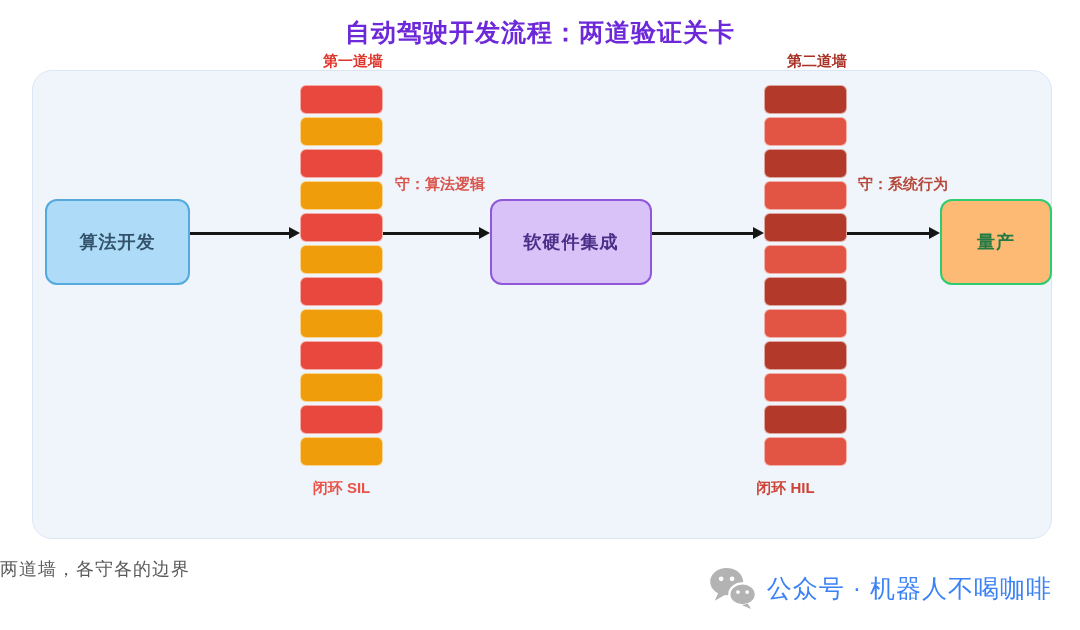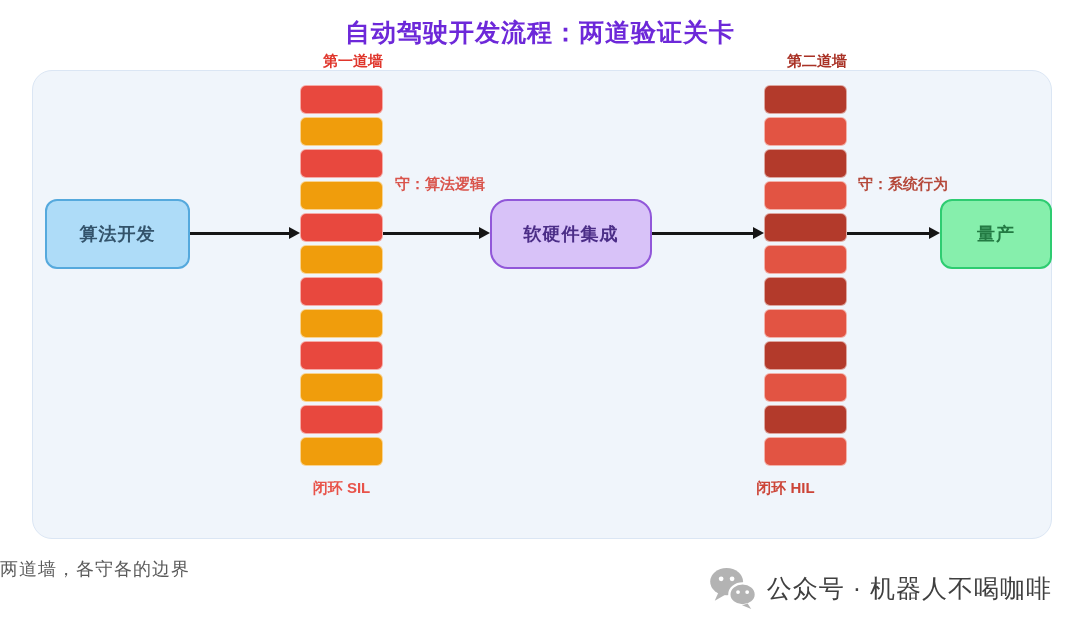--- a/index.html
+++ b/index.html
@@ -41,21 +41,21 @@
   #wall-hil-bottom{left:744px;}
 
   .wall-side-label{
     position:absolute;top:175px;font-size:15px;font-weight:bold;white-space:nowrap;
   }
   #wall-sil-side{left:395px;}
   #wall-hil-side{left:858px;}
 
   
   .node{
-    position:absolute;top:199px;height:70px;box-sizing:border-box;
+    position:absolute;top:199px;height:86px;box-sizing:border-box;
     border:2px solid;border-radius:12px;
     display:flex;align-items:center;justify-content:center;
     font-size:18px;font-weight:bold;letter-spacing:1px;
   }
   #node-algorithm{left:45px;width:145px;}
   #node-integration{left:490px;width:162px;}
   #node-production{left:940px;width:112px;}
 
   
   .arrow{position:absolute;top:232px;height:3px;background:#151515;}
@@ -69,21 +69,21 @@
   #arrow-4{left:847px;width:83px;}
 
   .caption{
     position:absolute;top:557px;left:0;width:100%;text-align:left;
     font-size:18px;color:#5a5a5a;letter-spacing:1px;
   }
 
   .watermark{
     position:absolute;top:567px;right:28px;
     display:flex;align-items:center;gap:10px;
-    color:#404040;font-size:25px;letter-spacing:1px;white-space:nowrap;
+    color:#3b82f6;font-size:25px;letter-spacing:1px;white-space:nowrap;
   }
   .wechat-icon{width:48px;height:42px;flex:0 0 auto;}
 </style>
 </head>
 <body>
 
 <div id="stage">
 
   <div class="page-title">自动驾驶开发流程：两道验证关卡</div>
 
@@ -119,22 +119,22 @@
       <div class="brick" style="background: rgb(226, 84, 67);"></div>
       <div class="brick" style="background: rgb(179, 58, 43);"></div>
       <div class="brick" style="background: rgb(226, 84, 67);"></div>
       <div class="brick" style="background: rgb(179, 58, 43);"></div>
       <div class="brick" style="background: rgb(226, 84, 67);"></div>
     </div>
   <div class="wall-bottom-label" id="wall-hil-bottom" style="color: rgb(204, 68, 55);">闭环 HIL</div>
   <div class="wall-side-label" id="wall-hil-side" style="color: rgb(181, 73, 59);">守：系统行为</div>
 
   <div class="node" id="node-algorithm" style="background: rgb(174, 220, 248); border-color: rgb(85, 169, 221); color: rgb(51, 83, 107);">算法开发</div>
-  <div class="node" id="node-integration" style="background: rgb(216, 194, 248); border-color: rgb(145, 87, 217); color: rgb(75, 45, 135); border-radius: 18px;">软硬件集成</div>
-  <div class="node" id="node-production" style="background: #86efac; border-color: rgb(46, 204, 113); color: rgb(35, 122, 67);">量产</div>
+  <div class="node" id="node-integration" style="background: rgb(216, 194, 248); border-color: rgb(145, 87, 217); color: rgb(75, 45, 135);">软硬件集成</div>
+  <div class="node" id="node-production" style="background: #fdba74; border-color: rgb(46, 204, 113); color: rgb(35, 122, 67);">量产</div>
 
   <div class="arrow" id="arrow-1"></div>
   <div class="arrow" id="arrow-2"></div>
   <div class="arrow" id="arrow-3"></div>
   <div class="arrow" id="arrow-4"></div>
 
   <div class="caption">两道墙，各守各的边界</div>
 
   <div class="watermark">
     <svg class="wechat-icon" viewBox="0 0 52 46" xmlns="http://www.w3.org/2000/svg">

